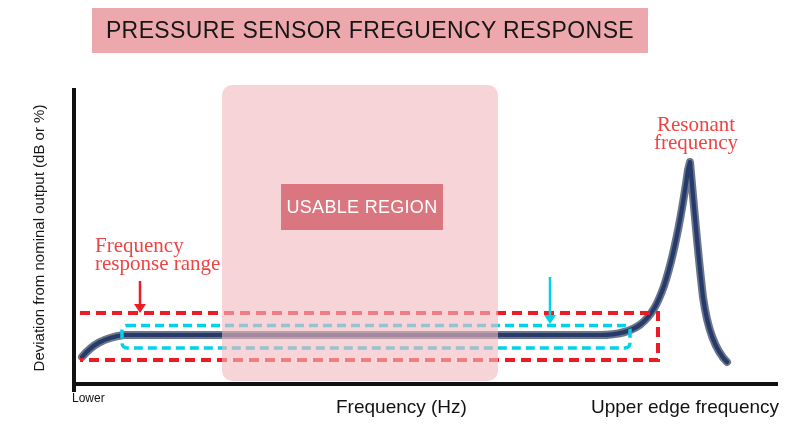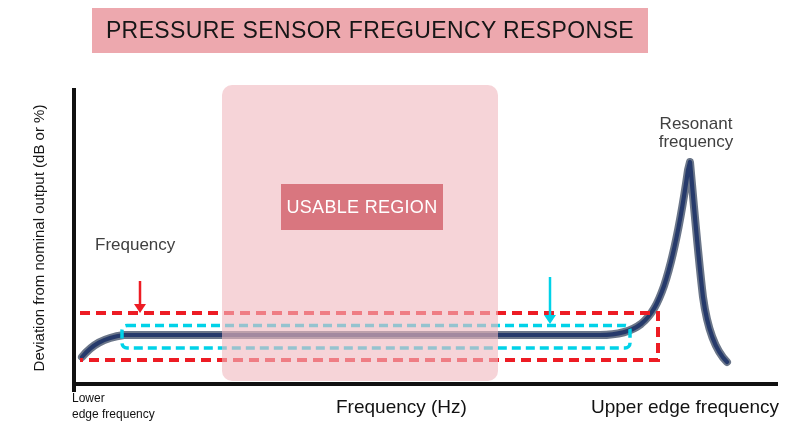--- a/index.html
+++ b/index.html
@@ -24,21 +24,21 @@
     left:281px;top:184px;width:162px;height:46px;
     background:#d9767f;
     display:flex;align-items:center;justify-content:center;
     font-size:18px;color:#ffffff;letter-spacing:.3px;
   }
   .y-axis-label{
     left:38px;top:238px;
     transform:translate(-50%,-50%) rotate(-90deg);
     white-space:nowrap;font-size:15px;color:#161616;
   }
-  .ann{font-size:17px;line-height:18px;color:#404040;}
+  .ann{font-size:21px;line-height:18px;color:#ef4444;font-family:Liberation Serif, serif;}
   .ann-freq-range{left:95px;top:236px;}
   .ann-amp-range{left:502px;top:236px;}
   .ann-resonant{left:650px;top:115px;width:92px;text-align:center;}
   .x-label{font-size:19px;color:#121212;}
   .x-lower{left:72px;top:391px;font-size:12px;line-height:15.5px;}
   .x-center{left:336px;top:396px;width:150px;}
   .x-upper{left:591px;top:396px;width:188px;}
 </style>
 </head>
 <body>
@@ -75,30 +75,30 @@
   </div>
 
   <div class="abs usable-label">
     <span>USABLE REGION</span>
   </div>
 
   <div class="abs y-axis-label">Deviation from nominal output (dB or %)</div>
 
   <div class="abs ann ann-freq-range">
     <div>Frequency</div>
+    <div>response range</div>
   </div>
 
 
   <div class="abs ann ann-resonant">
     <div>Resonant</div>
     <div>frequency</div>
   </div>
 
   <div class="abs x-label x-lower">
     <div>Lower</div>
-    <div>edge frequency</div>
   </div>
 
   <div class="abs x-label x-center">Frequency (Hz)</div>
 
   <div class="abs x-label x-upper">Upper edge frequency</div>
 
 </div>
 
 </body></html>

